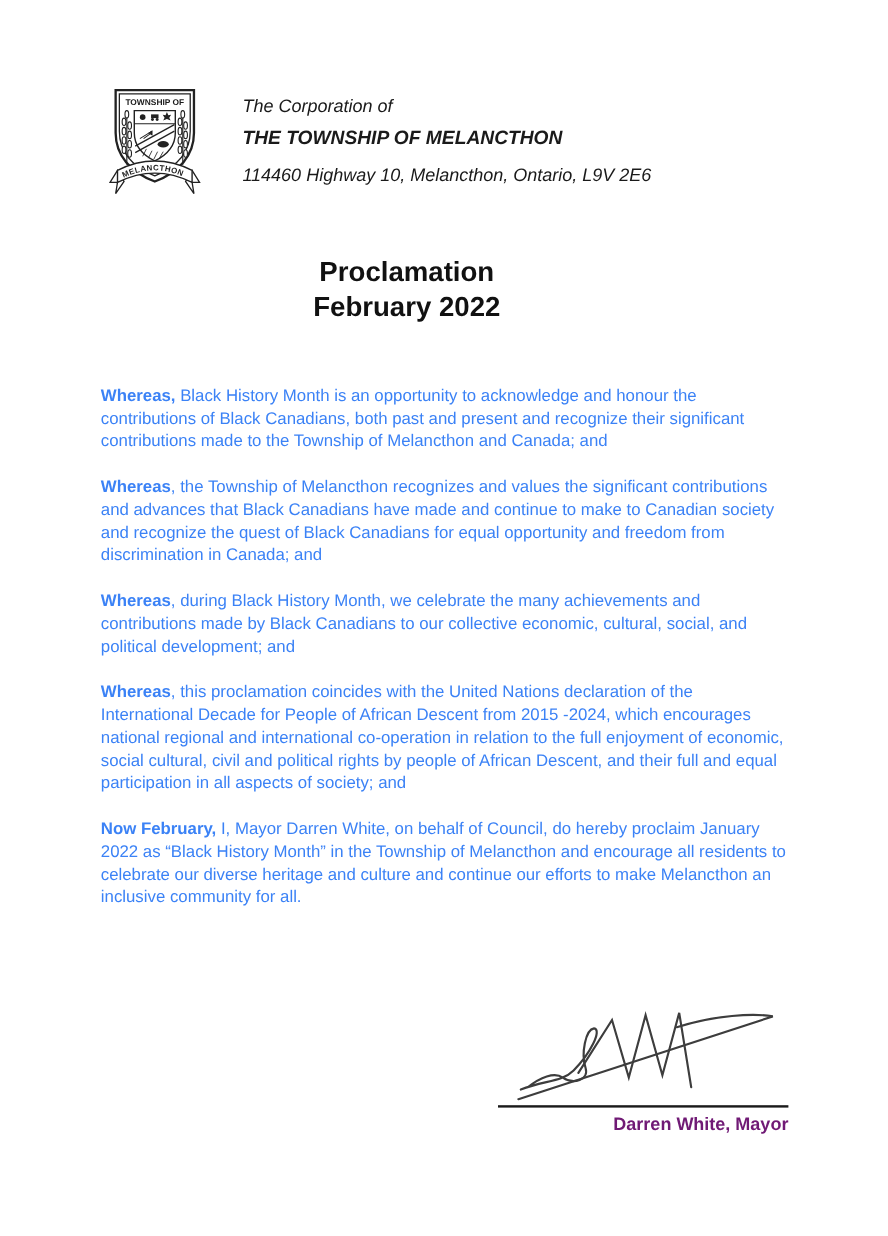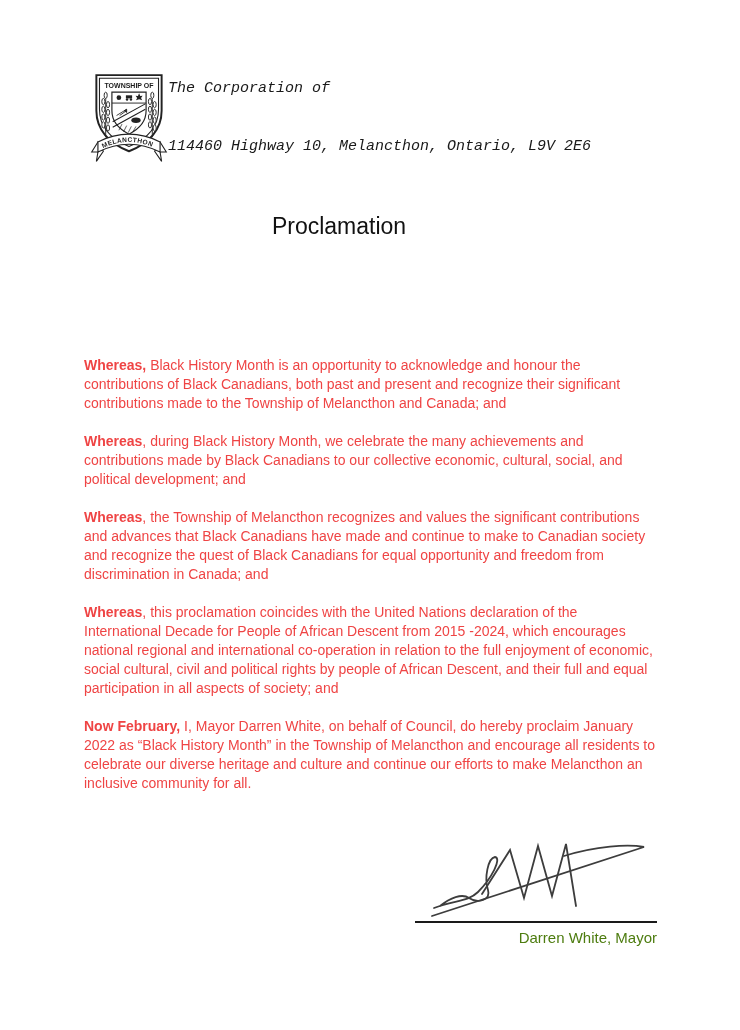--- a/index.html
+++ b/index.html
@@ -3,40 +3,40 @@
 <meta charset="utf-8">
 <style>
   html,body{margin:0;padding:0;background:#e8e8e8;}
   .page{
     position:relative;width:740px;height:1030px;background:#ffffff;
     font-family:"Liberation Sans",sans-serif;color:#1a1a1a;overflow:hidden;
     margin:0 auto;
   }
   
   .crest{position:absolute;left:90px;top:72px;}
-  .lh-line{position:absolute;left:168px;font-style:italic;white-space:nowrap;font-family:Liberation Mono, monospace;}
+  .lh-line{position:absolute;left:202px;font-style:italic;white-space:nowrap;}
   .lh-corp{top:80px;font-size:15px;}
   .lh-township{top:107px;font-size:16px;font-weight:bold;}
   .lh-address{top:138px;font-size:15px;}
   
   .title-block{
     position:absolute;left:0;top:212px;width:678px;text-align:center;
-    font-size:23px;font-weight:normal;line-height:29px;color:#111;
+    font-size:23px;font-weight:bold;line-height:29px;color:#111;
   }
   
   .body-text{
-    position:absolute;left:84px;top:356px;width:574px;
-    font-size:14px;line-height:19px;color:#ef4444;
+    position:absolute;left:84px;top:320px;width:574px;
+    font-size:14px;line-height:19px;color:#3b82f6;
   }
   .body-text p{margin:0 0 19px 0;}
   .body-text strong{font-weight:bold;}
   
   .sig-svg{position:absolute;left:428px;top:836px;}
   .sig-line{position:absolute;left:415px;top:921px;width:242px;height:2px;background:#1a1a1a;}
-  .sig-name{position:absolute;left:415px;top:929px;width:242px;text-align:right;font-size:15px;color:#4d7c0f;}
+  .sig-name{position:absolute;left:415px;top:929px;width:242px;text-align:right;font-size:15px;color:#701a75;font-weight:bold;}
 </style>
 </head>
 <body>
 
 <div class="page">
 
   <svg class="crest" width="78" height="101" viewBox="0 0 100 130">
 
     <path d="M8,4 H92 V50 C92,74 76,92 50,102 C24,92 8,74 8,50 Z" fill="#ffffff" stroke="#222" stroke-width="2.5"></path>
     <path d="M12,8 H88 V48 C88,70 74,86 50,96 C26,86 12,70 12,48 Z" fill="none" stroke="#222" stroke-width="1.4"></path>
@@ -103,30 +103,32 @@
       <defs>
           <path id="bannerArc" d="M13,100 Q50,80 87,100"></path>
         </defs>
       <text font-size="8.5" font-weight="bold" fill="#1a1a1a" letter-spacing="0.5">
         <textPath href="#bannerArc" startOffset="4">MELANCTHON</textPath>
       </text>
     </g>
   </svg>
 
   <div class="lh-line lh-corp">The Corporation of</div>
+  <div class="lh-line lh-township">THE TOWNSHIP OF MELANCTHON</div>
   <div class="lh-line lh-address">114460 Highway 10, Melancthon, Ontario, L9V 2E6</div>
 
   <div class="title-block">
     <div>Proclamation</div>
+    <div>February 2022</div>
   </div>
 
   <main class="body-text">
     <p><strong>Whereas,</strong><span> Black History Month is an opportunity to acknowledge and honour the contributions of Black Canadians, both past and present and recognize their significant contributions made to the Township of Melancthon and Canada; and</span></p>
+    <p><strong>Whereas</strong><span>, the Township of Melancthon recognizes and values the significant contributions and advances that Black Canadians have made and continue to make to Canadian society and recognize the quest of Black Canadians for equal opportunity and freedom from discrimination in Canada; and</span></p>
     <p><strong>Whereas</strong><span>, during Black History Month, we celebrate the many achievements and contributions made by Black Canadians to our collective economic, cultural, social, and political development; and</span></p>
-    <p><strong>Whereas</strong><span>, the Township of Melancthon recognizes and values the significant contributions and advances that Black Canadians have made and continue to make to Canadian society and recognize the quest of Black Canadians for equal opportunity and freedom from discrimination in Canada; and</span></p>
     <p><strong>Whereas</strong><span>, this proclamation coincides with the United Nations declaration of the International Decade for People of African Descent from 2015 -2024, which encourages national regional and international co-operation in relation to the full enjoyment of economic, social cultural, civil and political rights by people of African Descent, and their full and equal participation in all aspects of society; and</span></p>
     <p><strong>Now February,</strong><span> I, Mayor Darren White, on behalf of Council, do hereby proclaim January 2022 as “Black History Month” in the Township of Melancthon and encourage all residents to celebrate our diverse heritage and culture and continue our efforts to make Melancthon an inclusive community for all.</span></p>
   </main>
 
   <svg class="sig-svg" width="230" height="92" viewBox="0 0 230 92">
     <g fill="none" stroke="#3d3d3d" stroke-width="1.8" stroke-linecap="round">
       <path d="M6,72 C26,64 40,66 50,56 C64,42 74,22 67,21 C60,22 56,42 60,54 C63,64 50,68 41,62 C34,57 22,62 12,70"></path>
       <path d="M54,58 L82,14 L96,62 L110,10 L124,60 L138,8 L148,70"></path>
       <path d="M136,20 C168,10 200,8 216,11 L4,80"></path>
     </g>

